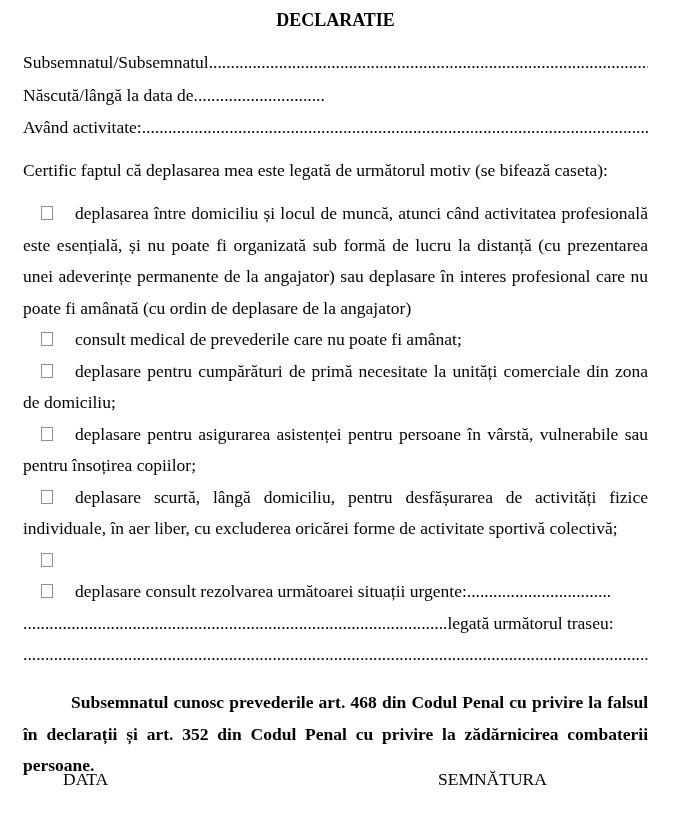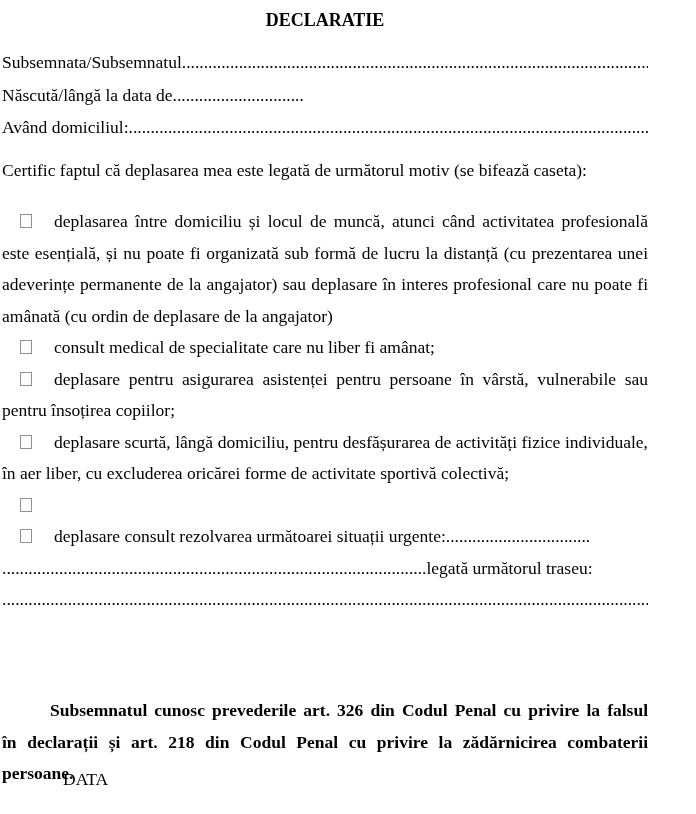--- a/index.html
+++ b/index.html
@@ -5,41 +5,41 @@
   html, body { margin: 0; padding: 0; background: #ffffff; }
   .page {
     position: relative;
     width: 696px;
     height: 814px;
     box-sizing: border-box;
     background: #ffffff;
     color: #000000;
     font-family: "Liberation Serif", "DejaVu Serif", serif;
     font-size: 17.5px;
-    padding: 8px 48px 0 2px;
+    padding: 8px 48px 0 23px;
     overflow: hidden;
   }
   .title {
     text-align: center;
     font-weight: bold;
     font-size: 18px;
     margin: 2px 0 15px 0;
   }
   .field-line {
     line-height: 32.5px;
     white-space: nowrap;
     overflow: hidden;
   }
   .intro-line {
     line-height: 32.5px;
     white-space: nowrap;
     margin-top: 10px;
   }
   .list-block {
-    margin-top: 20px;
+    margin-top: 12px;
     height: 473px;
     overflow: hidden;
   }
   .reason {
     margin: 0;
     text-align: justify;
     text-indent: 18px;
     line-height: 31.5px;
   }
   .cb {
@@ -86,52 +86,54 @@
   .footer-date { position: absolute; left: 63px; }
   .footer-sign { position: absolute; left: 438px; }
 </style>
 </head>
 <body>
 
 <div class="page">
 
   <div class="title">DECLARATIE</div>
 
-  <div class="field-line"><span>Subsemnata/Subsemnatul</span><span>..........................................................................................................................................................................</span></div>
+  <div class="field-line"><span>Subsemnatul/Subsemnatul</span><span>..........................................................................................................................................................................</span></div>
 
   <div class="field-line"><span>Născută/lângă la data de</span><span>..............................</span></div>
 
-  <div class="field-line"><span>Având domiciliul:</span><span>..........................................................................................................................................................................</span></div>
+  <div class="field-line"><span>Având activitate:</span><span>..........................................................................................................................................................................</span></div>
 
   <div class="intro-line">Certific faptul că deplasarea mea este legată de următorul motiv (se bifează caseta):</div>
 
   <div class="list-block">
 
     <p class="reason"><span class="cb"></span><span class="cb-gap"></span><span>deplasarea între domiciliu și locul de muncă, atunci când activitatea profesională este esențială, și nu poate fi organizată sub formă de lucru la distanță (cu prezentarea unei adeverințe permanente de la angajator) sau deplasare în interes profesional care nu poate fi amânată (cu ordin de deplasare de la angajator)</span></p>
 
-    <p class="reason"><span class="cb"></span><span class="cb-gap"></span><span>consult medical de specialitate care nu liber fi amânat;</span></p>
+    <p class="reason"><span class="cb"></span><span class="cb-gap"></span><span>consult medical de prevederile care nu poate fi amânat;</span></p>
 
+    <p class="reason"><span class="cb"></span><span class="cb-gap"></span><span>deplasare pentru cumpărături de primă necesitate la unități comerciale din zona de domiciliu;</span></p>
 
     <p class="reason"><span class="cb"></span><span class="cb-gap"></span><span>deplasare pentru asigurarea asistenței pentru persoane în vârstă, vulnerabile sau pentru însoțirea copiilor;</span></p>
 
     <p class="reason"><span class="cb"></span><span class="cb-gap"></span><span>deplasare scurtă, lângă domiciliu, pentru desfășurarea de activități fizice individuale, în aer liber, cu excluderea oricărei forme de activitate sportivă colectivă;</span></p>
 
     <p class="reason"><span class="cb"></span><span class="cb-gap"></span></p>
 
     <p class="reason"><span class="cb"></span><span class="cb-gap"></span><span>deplasare consult rezolvarea următoarei situații urgente:.................................</span></p>
 
     <div class="route-line"><span>.................................................................................................</span><span>legată următorul traseu:</span></div>
 
     <div class="filler-line">..........................................................................................................................................................................</div>
 
   </div>
 
   <div class="legal">
-    <div class="legal-line-just legal-indent">Subsemnatul cunosc prevederile art. 326 din Codul Penal cu privire la falsul</div>
-    <div class="legal-line-just">în declarații și art. 218 din Codul Penal cu privire la zădărnicirea combaterii</div>
+    <div class="legal-line-just legal-indent">Subsemnatul cunosc prevederile art. 468 din Codul Penal cu privire la falsul</div>
+    <div class="legal-line-just">în declarații și art. 352 din Codul Penal cu privire la zădărnicirea combaterii</div>
     <div>persoane.</div>
   </div>
 
   <div class="footer-row">
     <span class="footer-date">DATA</span>
+    <span class="footer-sign">SEMNĂTURA</span>
   </div>
 
 </div>
 
 </body></html>

